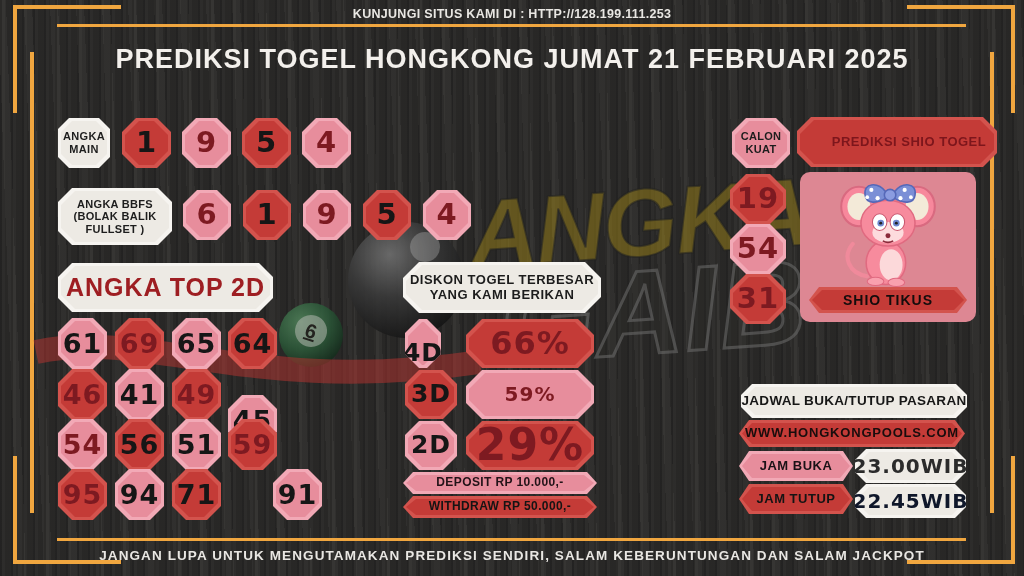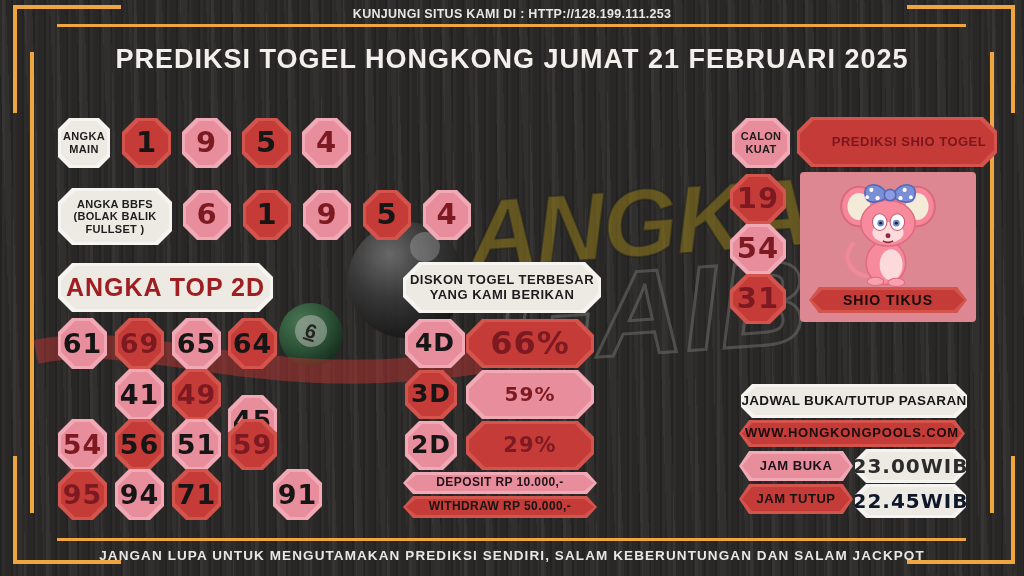--- a/index.html
+++ b/index.html
@@ -54,21 +54,21 @@
   .rib{clip-path:polygon(10px 0,calc(100% - 10px) 0,100% 50%,calc(100% - 10px) 100%,10px 100%,0 50%);}
   .t-red{--bc:#d3534d;--fc:#c43b37;}
   .t-pink{--bc:#f2a9b6;--fc:#e78d9c;}
   .t-white{--bc:#f6f4f0;--fc:#edeae4;}
   .txt-blk{color:#161616;}
   .txt-mar{color:#7d1a21;}
   .num{font-family:"DejaVu Sans",sans-serif;letter-spacing:1px;}
   .lab-sm{font-size:11px;letter-spacing:.3px;color:#1d1d1d;}
   .lab-red{font-size:25px;letter-spacing:1px;color:#9e1e22;}
   
-  .shio-card{left:800px;top:172px;width:176px;height:150px;background:#dd8793;border-radius:4px;z-index:2;}
+  .shio-card{left:800px;top:172px;width:176px;height:150px;background:#dd8793;border-radius:10px;z-index:2;}
 </style>
 </head>
 <body>
 
 <div class="canvas">
 
   <div class="corner c-tl"></div>
   <div class="corner c-tr"></div>
   <div class="corner c-bl"></div>
   <div class="corner c-br"></div>
@@ -156,20 +156,24 @@
     </div>
   <div class="tile oct14 t-pink txt-blk num" style="left:172px;top:318px;width:49px;height:51px;font-size:27px;">
       <div class="fill"></div>
       <span>65</span>
     </div>
   <div class="tile oct14 t-red txt-blk num" style="left:228px;top:318px;width:49px;height:51px;font-size:27px;">
       <div class="fill"></div>
       <span>64</span>
     </div>
 
+  <div class="tile oct14 t-red txt-mar num" style="left:58px;top:369px;width:49px;height:51px;font-size:27px;">
+      <div class="fill"></div>
+      <span>46</span>
+    </div>
   <div class="tile oct14 t-pink txt-blk num" style="left:115px;top:369px;width:49px;height:51px;font-size:27px;">
       <div class="fill"></div>
       <span>41</span>
     </div>
   <div class="tile oct14 t-red txt-mar num" style="left:172px;top:369px;width:49px;height:51px;font-size:27px;">
       <div class="fill"></div>
       <span>49</span>
     </div>
   <div class="tile oct14 t-pink txt-blk num" style="left:228px;top:369px;width:49px;height:51px;font-size:27px;margin-top:26px;">
       <div class="fill"></div>
@@ -208,41 +212,41 @@
   <div class="tile oct14 t-pink txt-blk num" style="left:228px;top:469px;width:49px;height:51px;font-size:27px;margin-left:45px;">
       <div class="fill"></div>
       <span>91</span>
     </div>
 
   <div class="tile oct16 t-white" style="left:403px;top:262px;width:198px;height:51px;">
     <div class="fill"></div>
     <span style="font-size:13px;letter-spacing:.5px;color:#1c1c1c;">DISKON TOGEL TERBESAR</span>
     <span style="font-size:13px;letter-spacing:.5px;color:#1c1c1c;">YANG KAMI BERIKAN</span>
   </div>
-  <div class="tile oct14 t-pink txt-blk num" style="left:405px;top:319px;width:60px;height:49px;font-size:25px;">
+  <div class="tile oct14 t-pink txt-blk num" style="left:405px;top:319px;width:36px;height:49px;font-size:25px;justify-content:flex-end;">
       <div class="fill"></div>
       <span>4D</span>
     </div>
   <div class="tile oct16 t-red txt-mar num" style="left:466px;top:319px;width:128px;height:49px;font-size:32px;">
       <div class="fill"></div>
       <span>66%</span>
     </div>
   <div class="tile oct14 t-red txt-blk num" style="left:405px;top:370px;width:52px;height:49px;font-size:25px;">
       <div class="fill"></div>
       <span>3D</span>
     </div>
   <div class="tile oct16 t-pink txt-mar num" style="left:466px;top:370px;width:128px;height:49px;font-size:20px;">
       <div class="fill"></div>
       <span>59%</span>
     </div>
   <div class="tile oct14 t-pink txt-blk num" style="left:405px;top:421px;width:52px;height:49px;font-size:25px;">
       <div class="fill"></div>
       <span>2D</span>
     </div>
-  <div class="tile oct16 t-red txt-mar num" style="left:466px;top:421px;width:128px;height:49px;font-size:21px;align-items:center;">
+  <div class="tile oct16 t-red txt-mar num" style="left:466px;top:421px;width:128px;height:49px;font-size:44px;align-items:center;">
       <div class="fill"></div>
       <span>29%</span>
     </div>
   <div class="tile rib t-pink" style="left:403px;top:472px;width:194px;height:22px;">
     <div class="fill"></div>
       <span style="font-size:12px;color:#231318;letter-spacing:.4px;">DEPOSIT RP 10.000,-</span>
   </div>
   <div class="tile rib t-red" style="left:403px;top:496px;width:194px;height:22px;">
     <div class="fill"></div>
       <span style="font-size:12px;color:#141414;letter-spacing:.4px;text-align:right;">WITHDRAW RP 50.000,-</span>

